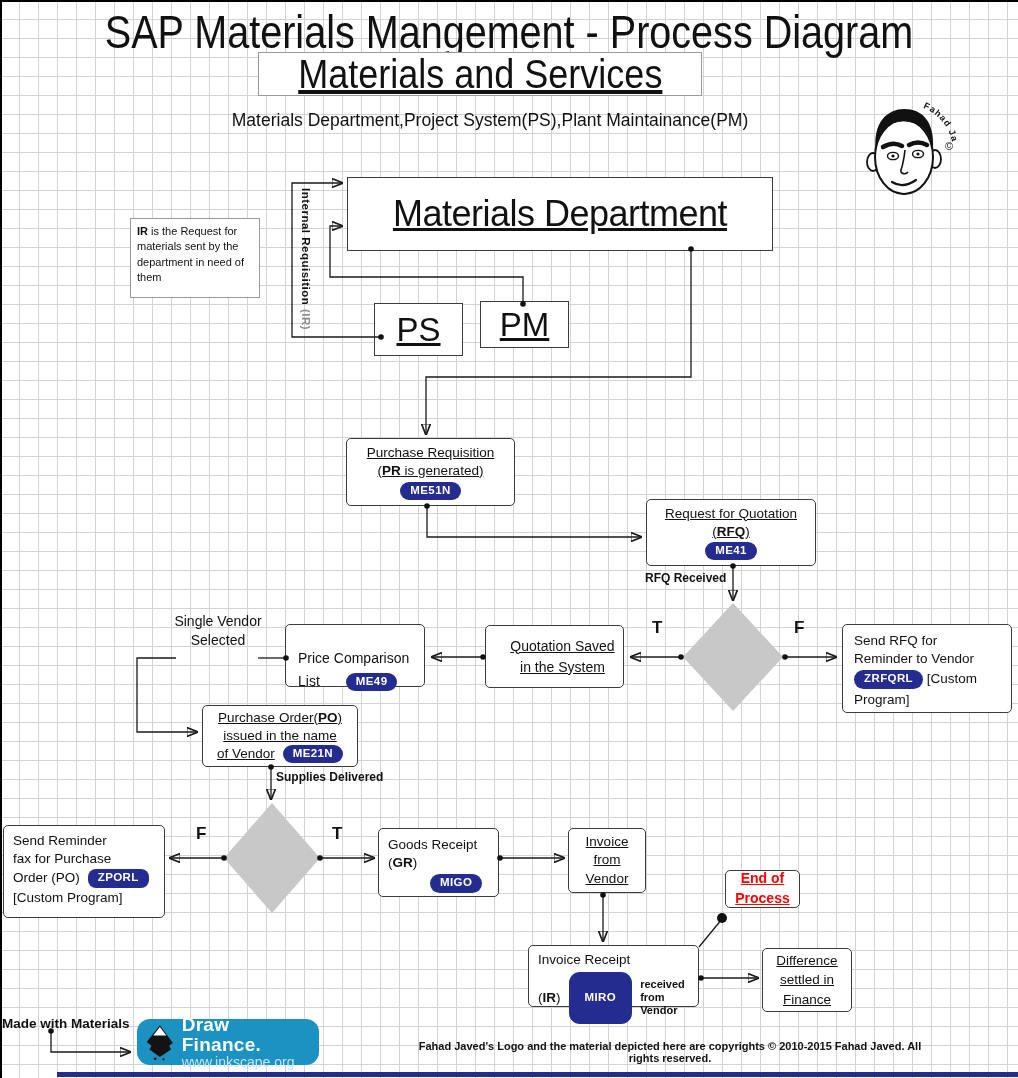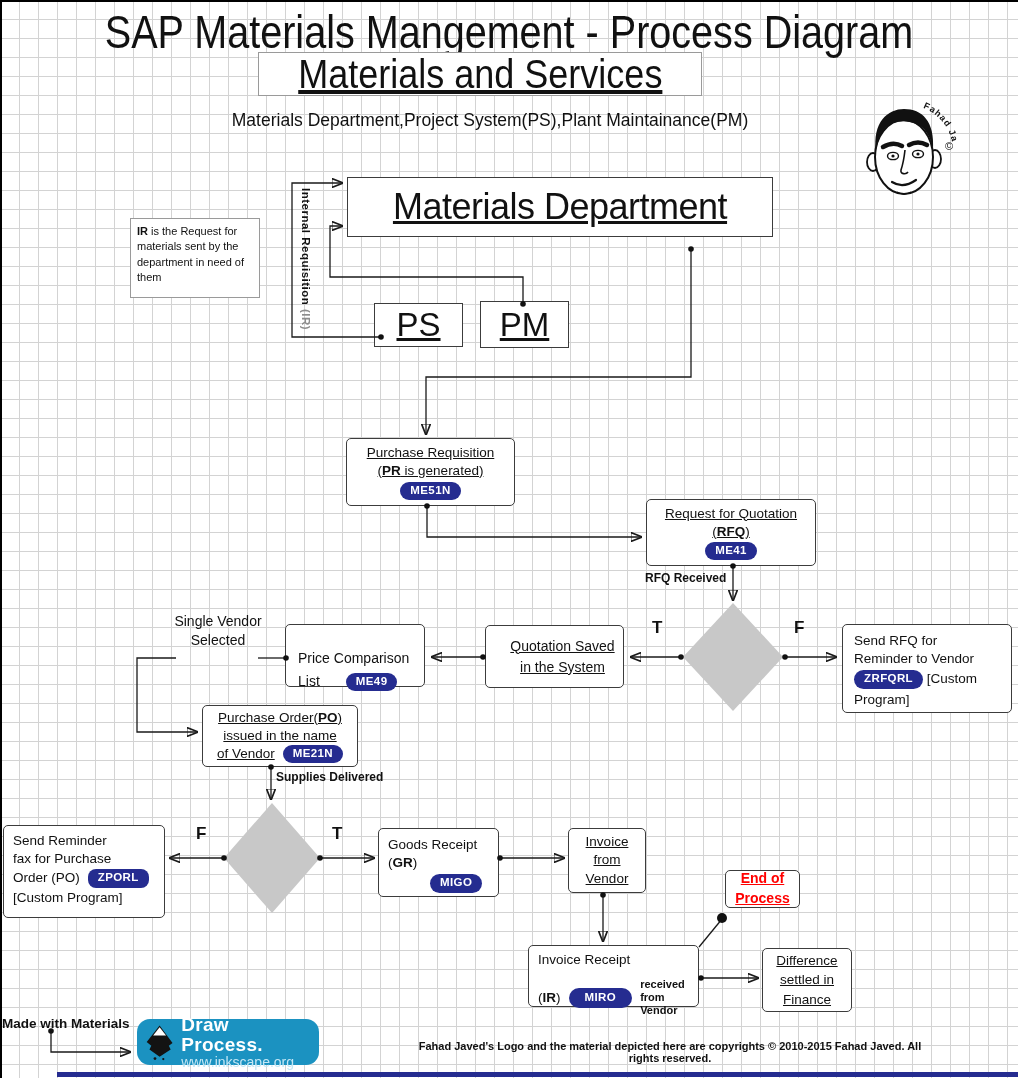--- a/index.html
+++ b/index.html
@@ -58,24 +58,24 @@
   <div class="abs" style="left:0;top:110px;width:980px;text-align:center;font-size:17.5px;">Materials Department,Project System(PS),Plant Maintainance(PM)</div>
 
   <div class="box thin note" style="left:130px;top:218px;width:130px;height:80px;">
     <b>IR</b><span> is the Request for materials sent by the department in need of them</span>
   </div>
 
   <div class="abs vert" style="left:300px;top:188px;height:152px;">
     <span>Internal Requisition</span><span class="lt"> (IR)</span>
   </div>
 
-  <div class="box center big" style="left:347px;top:177px;width:426px;height:60px;">
+  <div class="box center big" style="left:347px;top:177px;width:426px;height:74px;">
     <span>Materials Department</span>
   </div>
-  <div class="box center" style="left:374px;top:303px;width:89px;height:44px;font-size:33px;">
+  <div class="box center" style="left:374px;top:303px;width:89px;height:53px;font-size:33px;">
     <span>PS</span>
   </div>
   <div class="box center" style="left:480px;top:301px;width:89px;height:47px;font-size:33px;">
     <span>PM</span>
   </div>
 
   <div class="box round center fs" style="left:346px;top:438px;width:169px;height:68px;">
     <div>Purchase Requisition</div>
     <div><span>(</span><b>PR</b><span> is generated)</span></div>
     <div style="margin-top:2px;"><span class="pill">ME51N</span></div>
@@ -137,21 +137,21 @@
 
   <div class="box round center eop" style="left:725px;top:870px;width:75px;height:38px;">
     <div>End of</div>
     <div>Process</div>
   </div>
 
   <div class="box round fs" style="left:528px;top:945px;width:171px;height:62px;padding:5px 0 0 9px;">
     <div>Invoice Receipt</div>
     <div style="display:flex;align-items:center;margin-top:3px;">
       <span><span>(</span><b>IR</b><span>)</span></span>
-      <span class="pill" style="margin:16px 8px;padding:4px 16px;">MIRO</span>
+      <span class="pill" style="margin:0 8px;padding:20px 16px;">MIRO</span>
       <span class="side-sm">
         <span>received</span><br>
         <span>from Vendor</span>
       </span>
     </div>
   </div>
 
   <div class="box round center fs" style="left:762px;top:948px;width:90px;height:64px;line-height:1.45;">
     <div>Difference</div>
     <div>settled in</div>
@@ -232,18 +232,18 @@
 
   <div class="abs" style="left:2px;top:1016px;font-weight:bold;font-size:13.5px;">Made with Materials</div>
   <div class="banner">
     <svg viewBox="0 0 36 40" width="34" height="38">
       <path d="M18,2 L32,21 L28,24 L30,28 L18,36 L7,28 L9,24 L4,20 Z" fill="#131313"></path>
       <path d="M18,4 L25,13 L11,13 Z" fill="#fff"></path>
       <circle cx="13" cy="38" r="1.5" fill="#131313"></circle>
       <circle cx="22" cy="38.5" r="1.2" fill="#131313"></circle>
     </svg>
     <div class="banner-text">
-      <div class="banner-title">Draw Process.</div>
+      <div class="banner-title">Draw Finance.</div>
       <div class="banner-url">www.inkscape.org</div>
     </div>
   </div>
   <div class="abs" style="left:415px;top:1040px;width:510px;text-align:center;font-weight:bold;font-size:11px;">Fahad Javed's Logo and the material depicted here are copyrights © 2010-2015 Fahad Javed. All rights reserved.</div>
 </div>
 
 </body></html>

